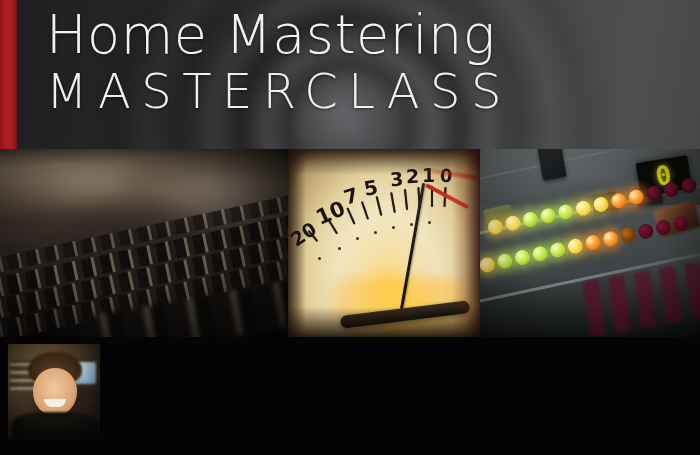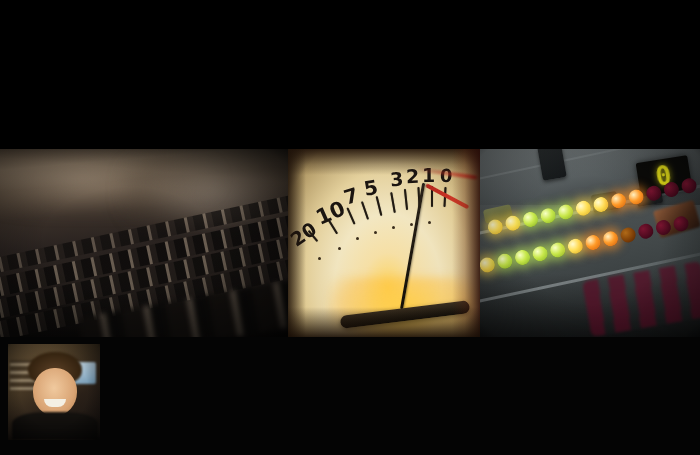--- a/index.html
+++ b/index.html
@@ -319,20 +319,29 @@
   .av-vig{
     position:absolute;inset:0;
     background:radial-gradient(ellipse at 50% 48%, rgba(0,0,0,0) 52%, rgba(0,0,0,0.55) 92%, rgba(0,0,0,0.8) 100%);
   }
 </style>
 </head>
 <body>
 
 <div class="banner">
 
+  <div class="header">
+    <div class="cone"></div>
+    <div class="cone-inner"></div>
+    <div class="red-bar"></div>
+    <div class="title-block">
+      <div class="title-line1">Home Mastering</div>
+      <div class="title-line2">MASTERCLASS</div>
+    </div>
+  </div>
 
   <div class="strip">
 
     <div class="panel p1">
       <div class="desk"></div>
       <div class="desk-blur-hands"></div>
       <div class="desk-blur-hands2"></div>
       <div class="knobrow kr4"></div>
       <div class="knobrow kr1"></div>
       <div class="knobrow kr2"></div>

